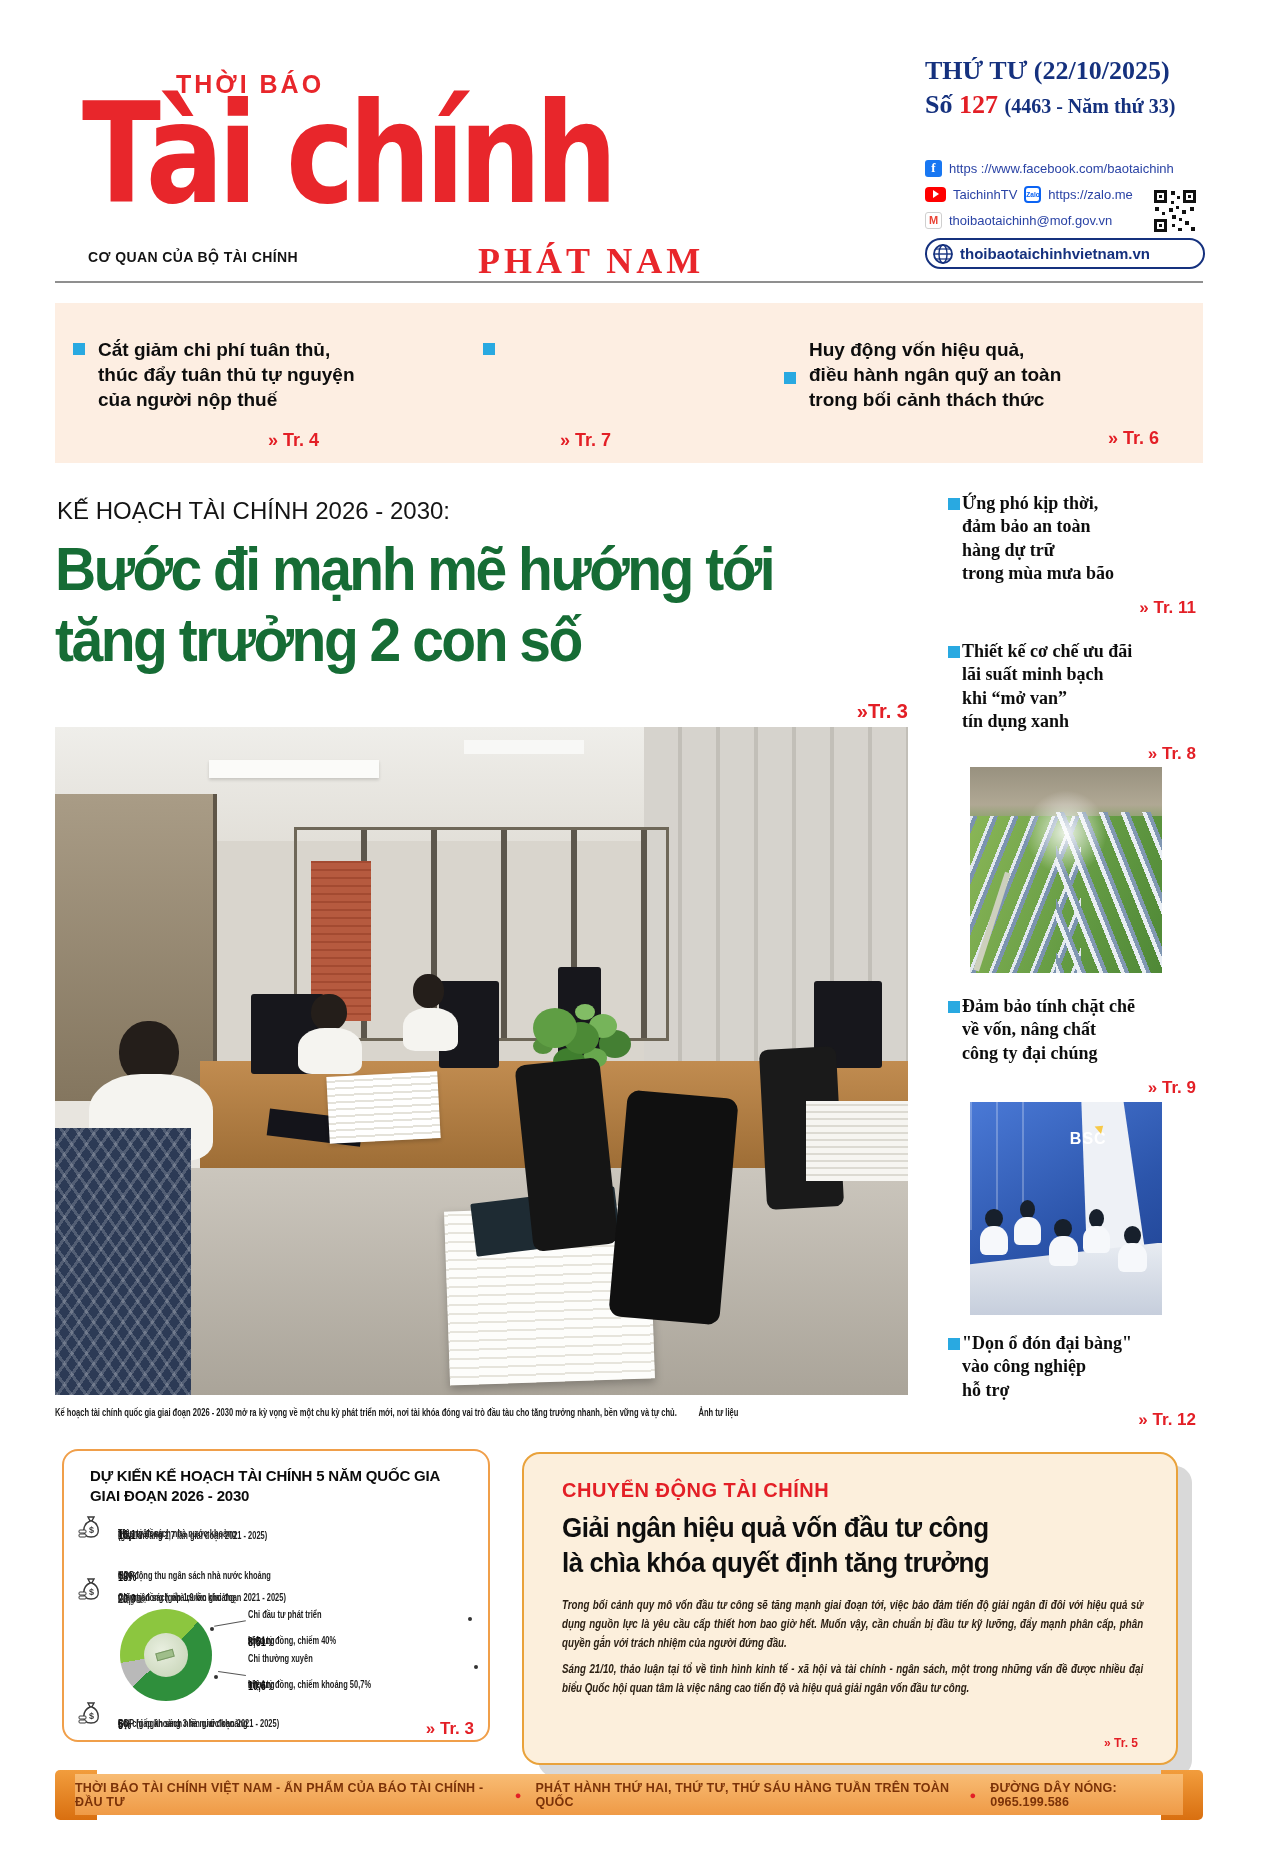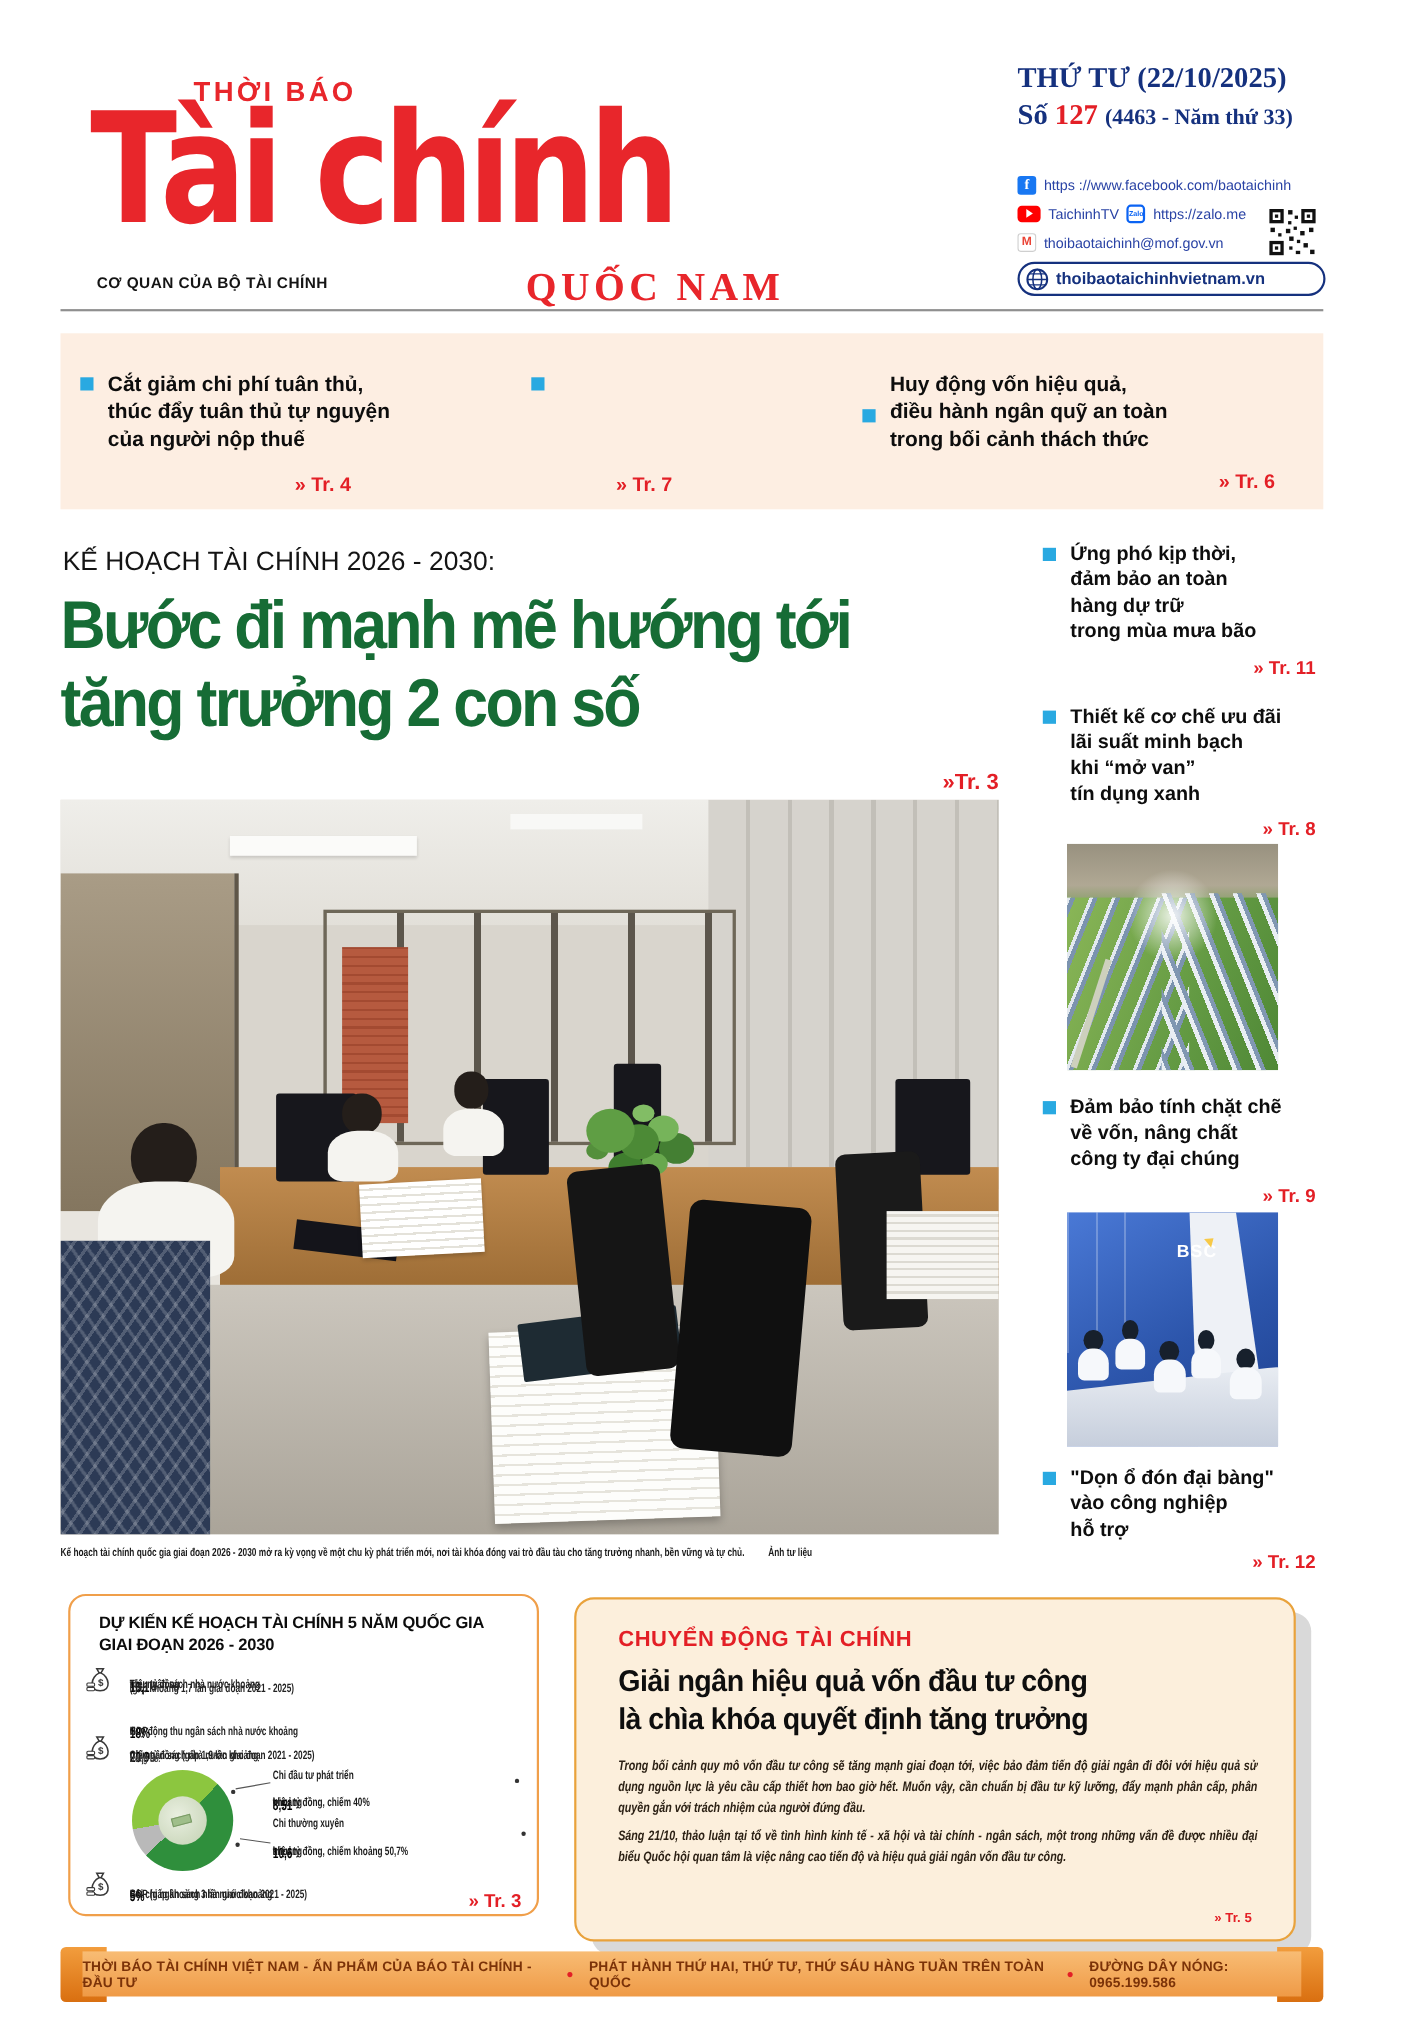--- a/index.html
+++ b/index.html
@@ -52,21 +52,21 @@
   
   .kicker { left:57px; top:497px; font-size:24px; font-weight:normal; color:#141414; }
   .headline { left:55px; top:534px; width:870px; font-size:57px; font-weight:bold; color:#166c35;
               letter-spacing:-2.5px; line-height:1.15; transform:scaleY(1.08); transform-origin:top left; }
   .lead-ref { left:800px; top:700px; width:108px; text-align:right; font-size:20px; font-weight:bold; color:#e31f26; }
   .caption-row { left:55px; top:1406px; width:1690px; font-size:10.5px; font-weight:bold; color:#1a1a1a;
                  transform:scaleX(0.72); transform-origin:0 0; white-space:nowrap; }
   .caption-credit { margin-left:30px; }
 
   
-  .side-item { left:948px; width:248px; display:flex; gap:13px; }
+  .side-item { left:948px; width:248px; display:flex; gap:2px;font-family:Liberation Serif, serif; }
   .side-text { font-size:18px; font-weight:bold; color:#0d0d0d; line-height:1.3; }
   .side-ref { left:948px; width:248px; text-align:right; font-size:17px; font-weight:bold; color:#e31f26; }
   .side-photo { left:970px; width:192px; overflow:hidden; }
 
   
   .photo { left:55px; top:727px; width:853px; height:668px; background:#e8e5df; overflow:hidden; }
   .photo div, .side-photo div { position:absolute; }
   .mon { background:#17171c; border-radius:3px; }
   .hair { background:#241e1a; border-radius:48%; }
   .shirt { background:#f5f4f0; border-radius:42% 42% 22% 22%; }
@@ -110,21 +110,21 @@
   .foot-bar { left:75px; top:1774px; width:1108px; height:41px; background:linear-gradient(#f8bc74,#ef9a46);
               display:flex; align-items:center; justify-content:center; gap:14px; }
   .foot-text { font-size:12.5px; font-weight:bold; color:#7b3208; letter-spacing:0.2px; }
   .foot-dot { color:#e31f26; font-size:11px; }
 </style>
 </head>
 <body>
 
 <div class="abs tagline">THỜI BÁO</div>
 <div class="abs logo">Tài chính</div>
-<div class="abs logo-sub">QUỐC NAM</div>
+<div class="abs logo-sub">PHÁT NAM</div>
 <div class="abs agency">CƠ QUAN CỦA BỘ TÀI CHÍNH</div>
 <div class="abs rule"></div>
 
 <div class="abs date1">THỨ TƯ (22/10/2025)</div>
 <div class="abs date2"><span class="big">Số </span><span class="num">127 </span><span class="small">(4463 - Năm thứ 33)</span></div>
 
 <div class="abs socrow" style="top:158px;">
   <span class="fb-ic">f</span>
   <span class="soc-text">https ://www.facebook.com/baotaichinh</span>
 </div>

